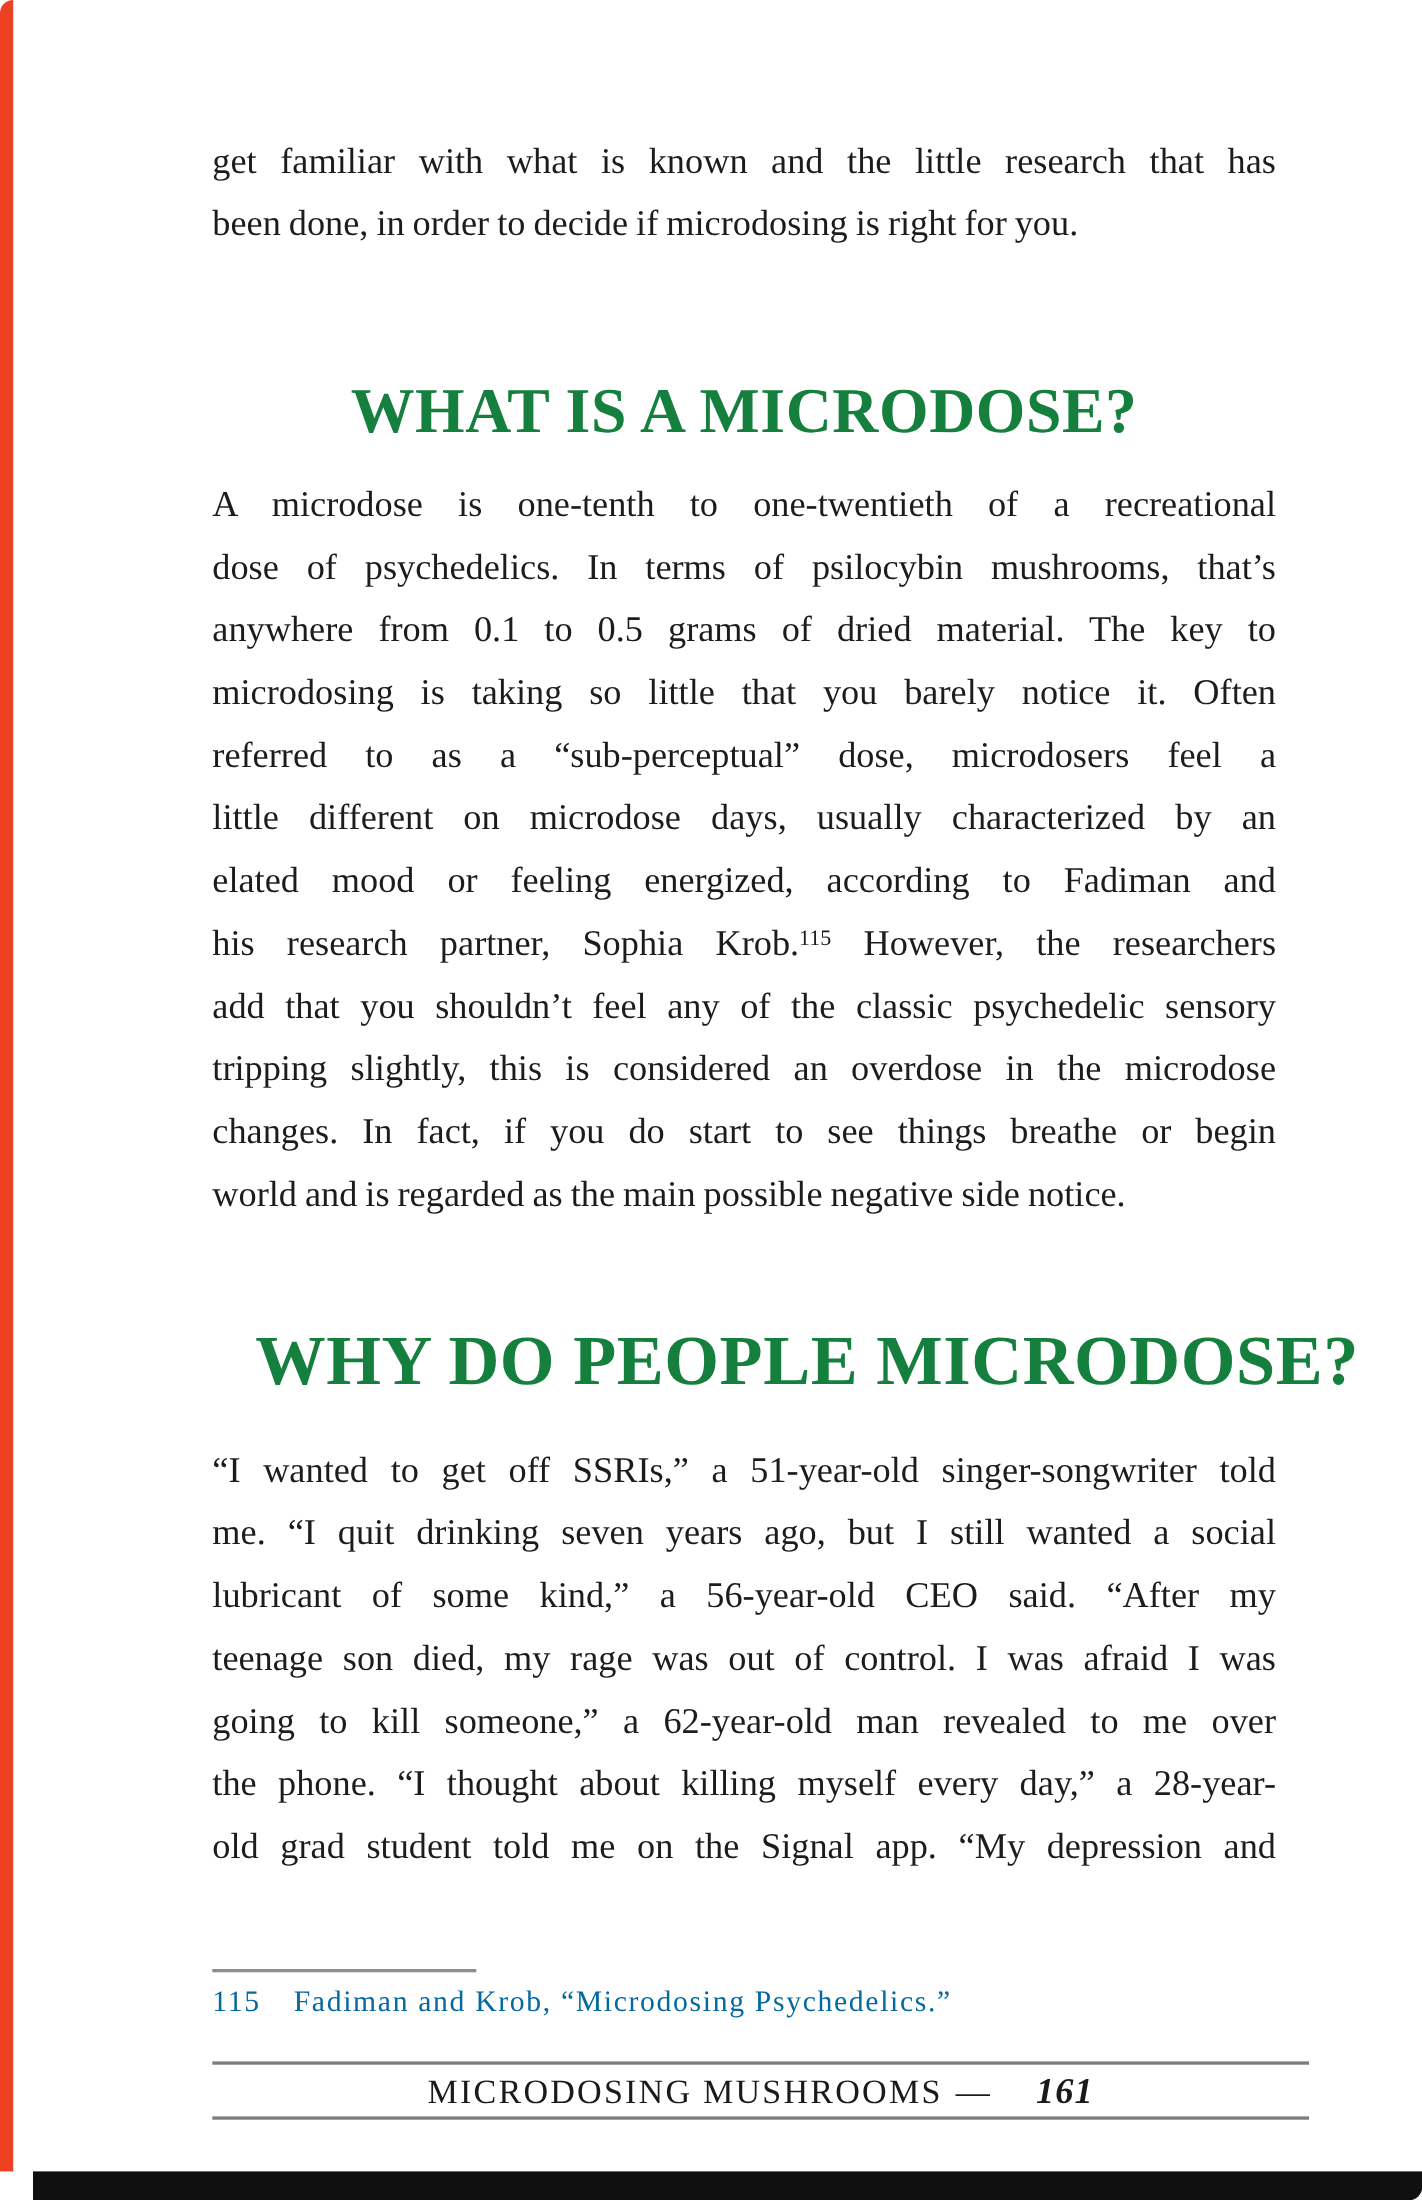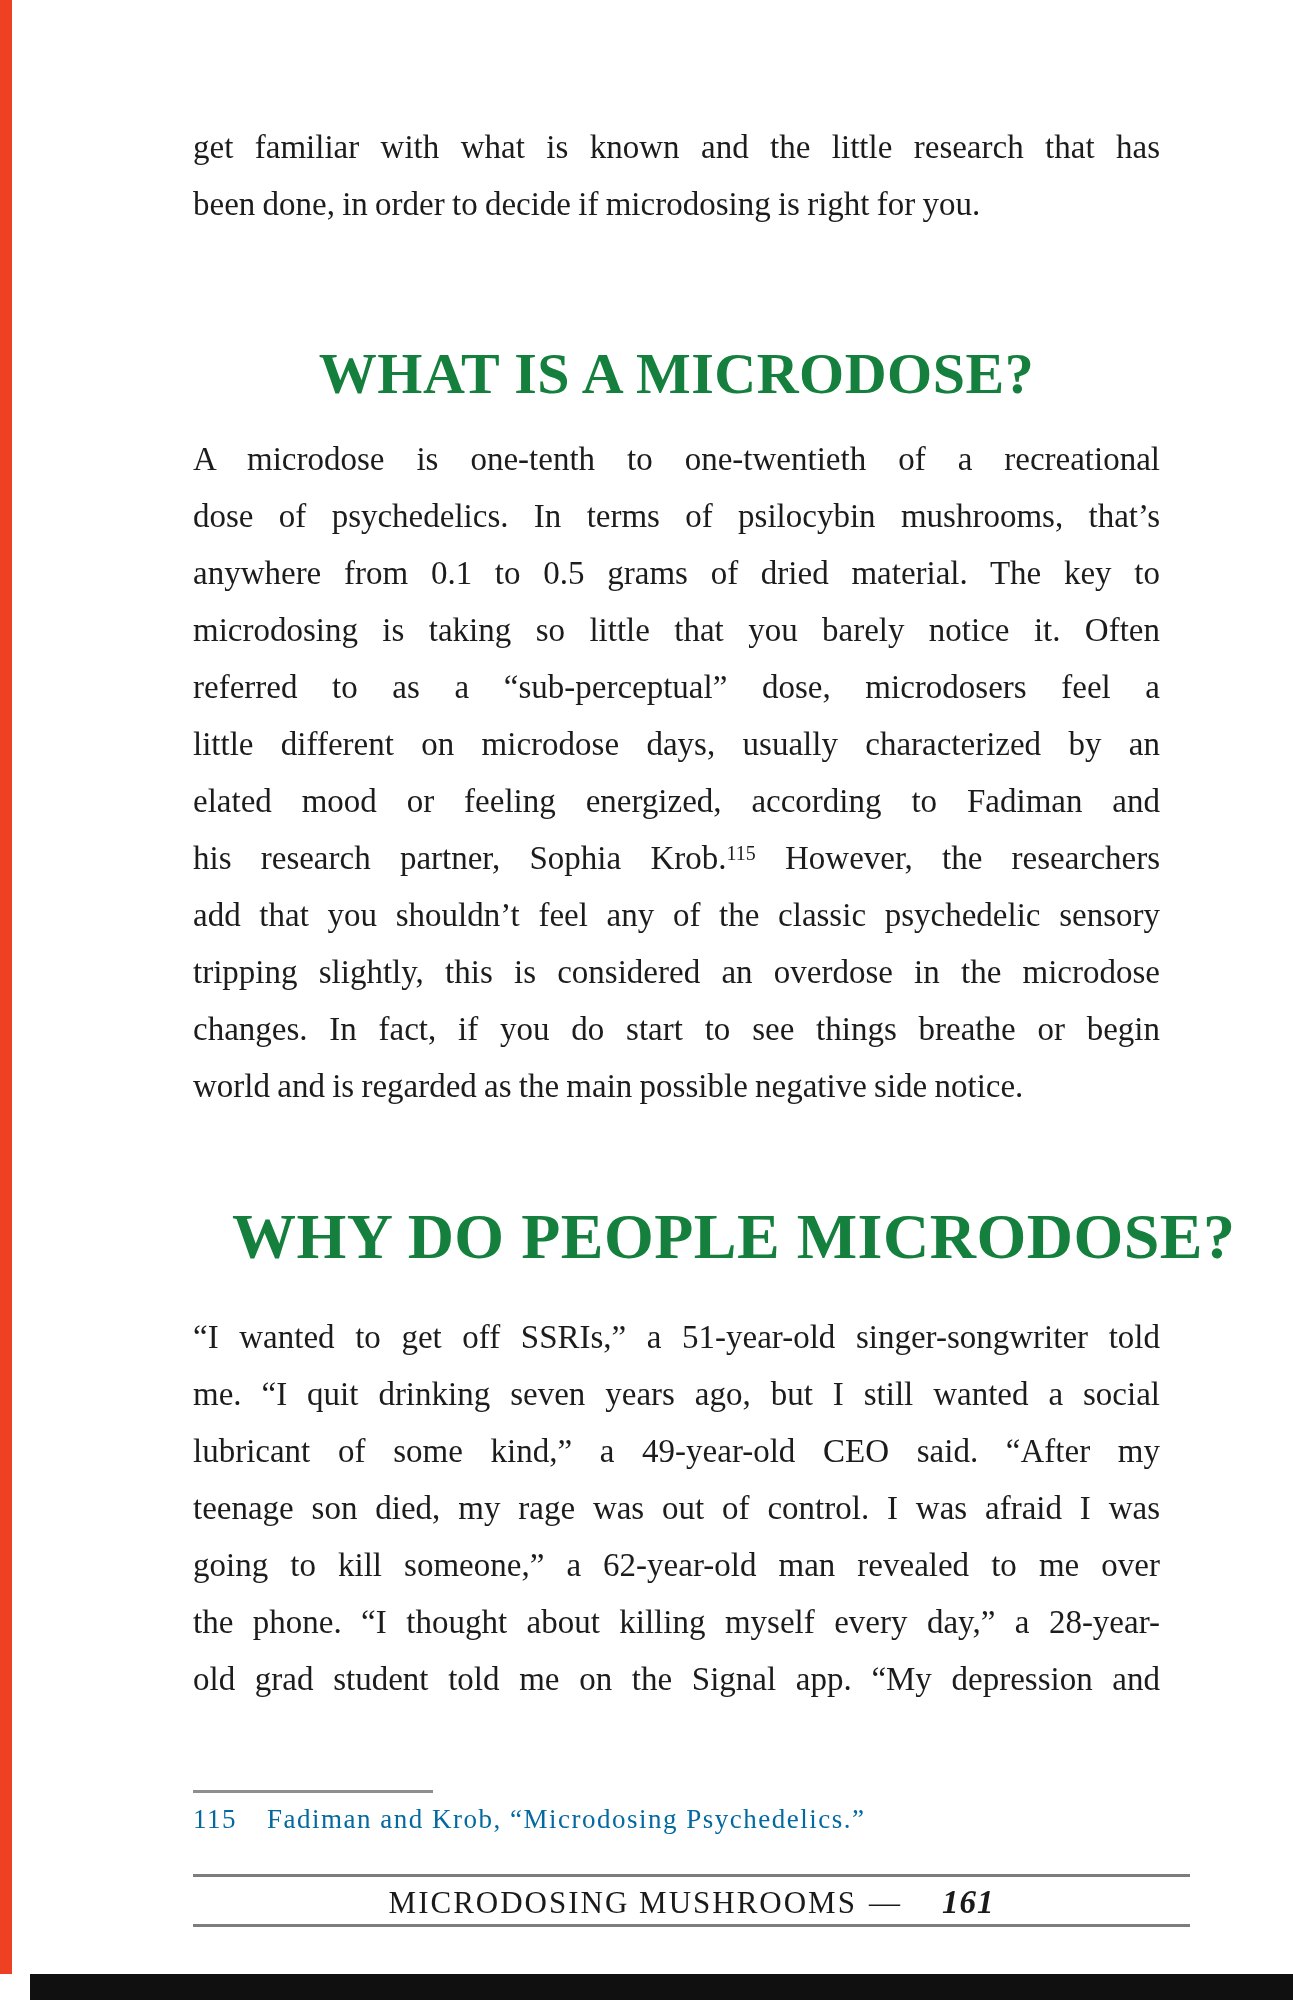--- a/index.html
+++ b/index.html
@@ -2,20 +2,21 @@
 <html><head>
 <meta charset="utf-8">
 <title>Book Page</title>
 <style>
   html,body{margin:0;padding:0;background:#ffffff;}
   .page{
     position:relative;width:1293px;height:2000px;background:#ffffff;
     overflow:hidden;
     font-family:"Liberation Serif","DejaVu Serif",serif;
     color:#1c1c1c;
+    border-radius:12px;
   }
   .spine{position:absolute;left:0;top:0;width:12px;height:1974px;}
   .bottombar{position:absolute;left:30px;right:0;bottom:0;height:26px;}
   .col{position:absolute;left:193px;width:967px;}
   .pline{
     font-size:33px;line-height:57px;word-spacing:-1px;
     text-align:justify;text-align-last:justify;
     white-space:normal;
   }
   .pline.last{text-align-last:left;}
@@ -70,21 +71,21 @@
     <div class="pline">tripping slightly, this is considered an overdose in the microdose</div>
     <div class="pline">changes. In fact, if you do start to see things breathe or begin</div>
     <div class="pline last">world and is regarded as the main possible negative side notice.</div>
   </div>
 
   <div class="heading h2">WHY DO PEOPLE MICRODOSE?</div>
 
   <div class="col" style="top:1309px;">
     <div class="pline">“I wanted to get off SSRIs,” a 51-year-old singer-songwriter told</div>
     <div class="pline">me. “I quit drinking seven years ago, but I still wanted a social</div>
-    <div class="pline">lubricant of some kind,” a 49-year-old CEO said. “After my</div>
+    <div class="pline">lubricant of some kind,” a 56-year-old CEO said. “After my</div>
     <div class="pline">teenage son died, my rage was out of control. I was afraid I was</div>
     <div class="pline">going to kill someone,” a 62-year-old man revealed to me over</div>
     <div class="pline">the phone. “I thought about killing myself every day,” a 28-year-</div>
     <div class="pline">old grad student told me on the Signal app. “My depression and</div>
   </div>
 
   <div class="rule footnote-rule"></div>
   <div class="footnote">
     <span class="marker">115</span><span>Fadiman and Krob, “Microdosing Psychedelics.”</span>
   </div>

